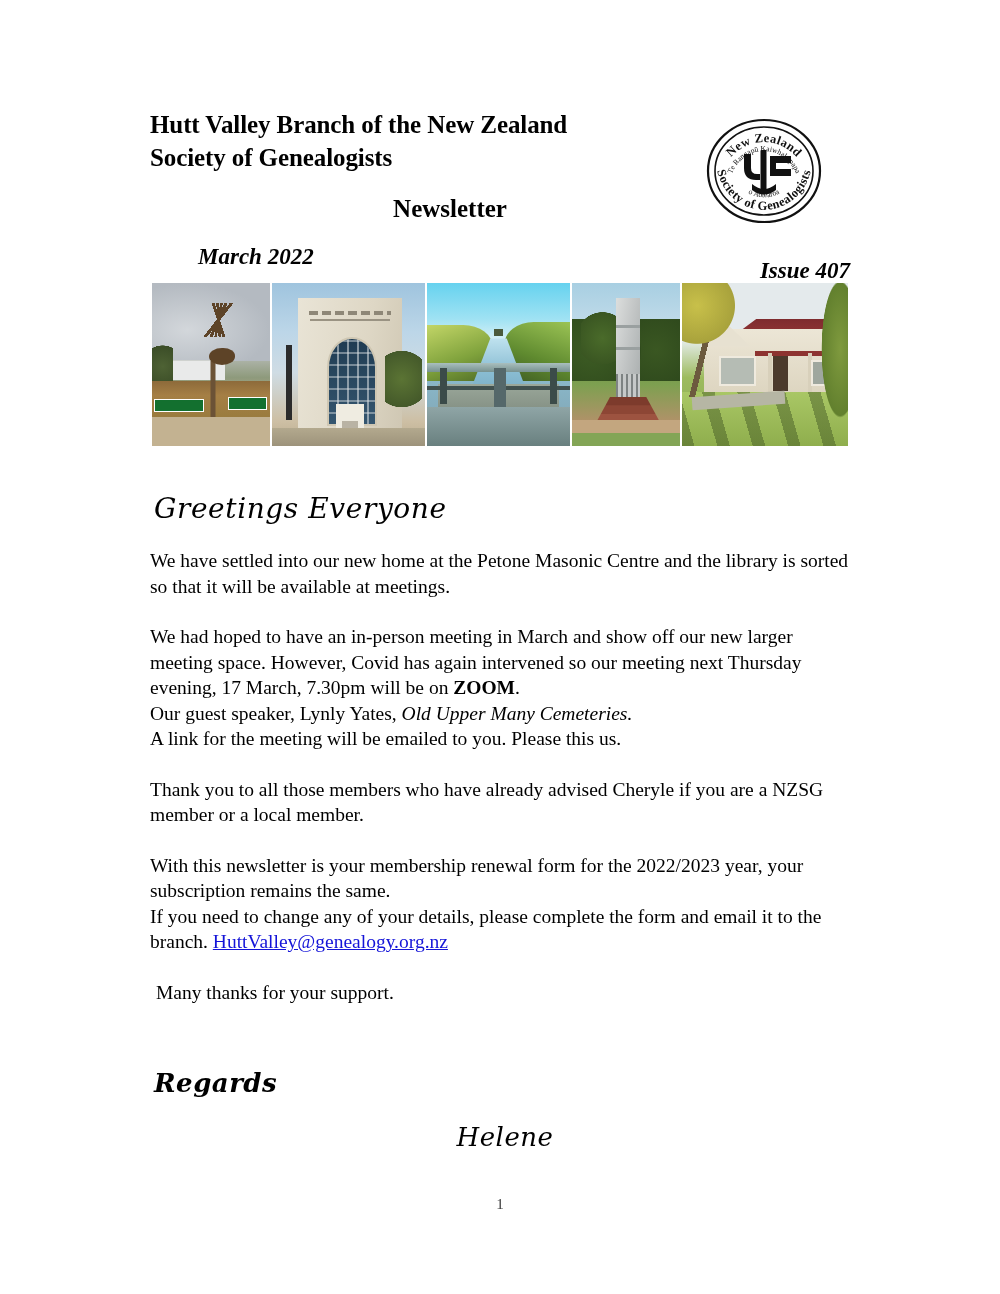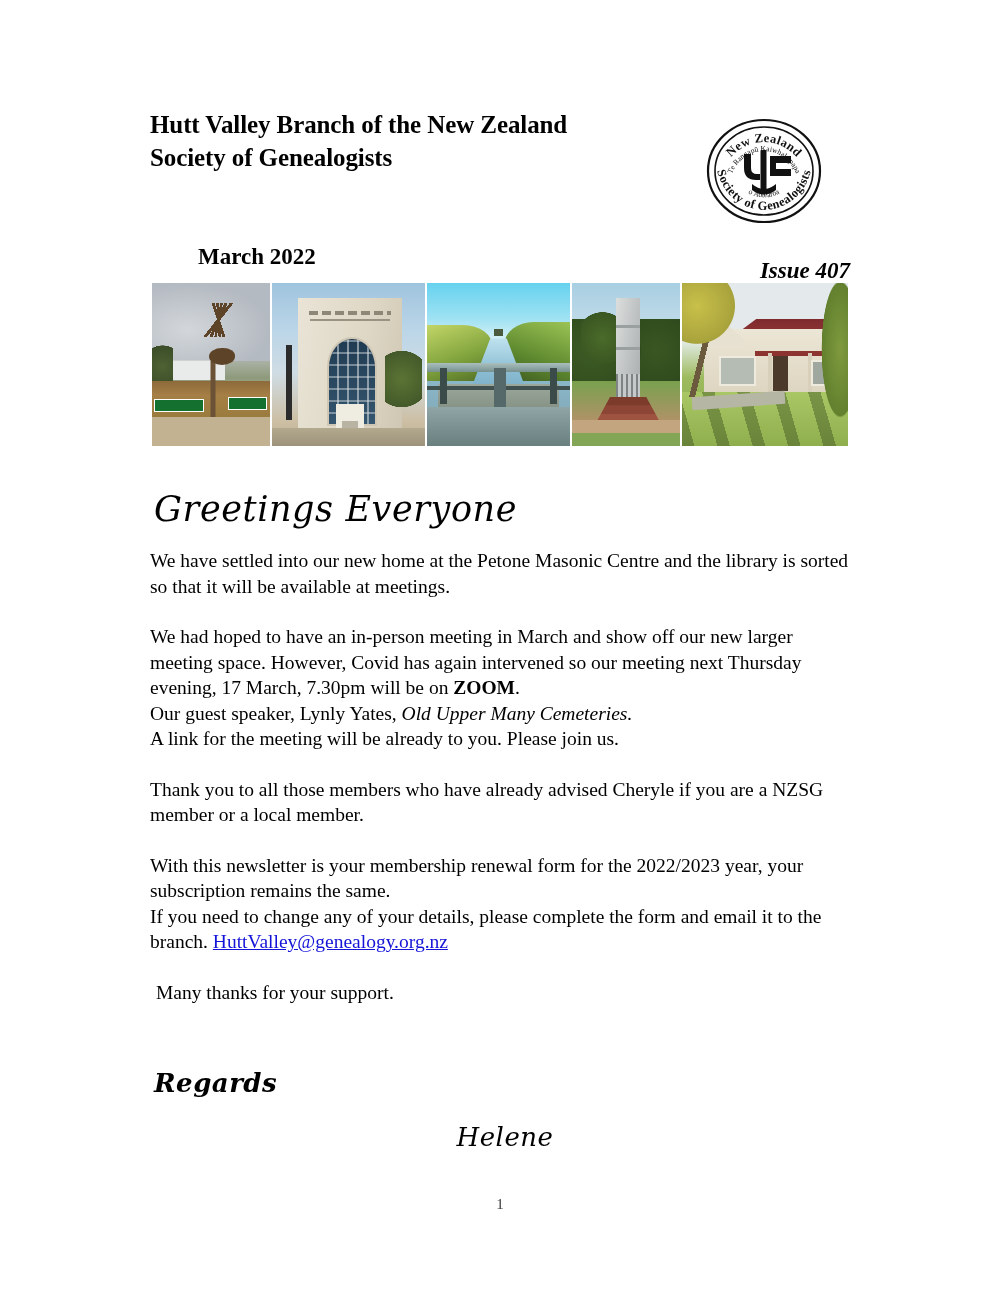--- a/index.html
+++ b/index.html
@@ -60,20 +60,21 @@
     left: 0;
     top: 135px;
     width: 700px;
     height: 30px;
   }
   .issue-date {
     position: absolute;
     left: 48px;
     top: 0;
     font-weight: bold;
+    font-style: italic;
     font-size: 23px;
     line-height: 28px;
   }
   .issue-number {
     position: absolute;
     right: 0;
     top: 14px;
     font-weight: bold;
     font-style: italic;
     font-size: 23px;
@@ -355,21 +356,21 @@
   
   .content {
     position: absolute;
     left: 150px;
     top: 492px;
     width: 706px;
   }
   .greeting {
     font-family: "DejaVu Serif", serif;
     font-style: italic;
-    font-size: 35px;
+    font-size: 28px;
     line-height: 34px;
     letter-spacing: 0.6px;
     margin: 0 0 22px 4px;
   }
   .para {
     font-family: "Liberation Serif", serif;
     font-size: 19.5px;
     line-height: 25.5px;
     margin: 0 0 25px 0;
   }
@@ -413,20 +414,21 @@
 <body>
 
 <div class="page">
 
   <div class="masthead">
     <div class="org-title">
       <span>Hutt Valley Branch of the New Zealand</span>
       <span class="line2">Society of Genealogists</span>
     </div>
 
+    <div class="newsletter-word">Newsletter</div>
 
     <div class="issue-row">
       <div class="issue-date">March 2022</div>
       <div class="issue-number">Issue 407</div>
     </div>
   </div>
 
   <div class="logo">
     <svg viewBox="0 0 128 118" xmlns="http://www.w3.org/2000/svg" aria-hidden="true">
       <defs>
@@ -537,21 +539,21 @@
     <p class="para">We have settled into our new home at the Petone Masonic Centre and the library is sorted so that it will be available at meetings.</p>
 
     <p class="para tight">
       <span>We had hoped to have an in-person meeting in March and show off our new larger meeting space. However, Covid has again intervened so our meeting next Thursday evening, 17 March, 7.30pm will be on </span><b>ZOOM</b><span>.</span>
     </p>
 
     <p class="para tight">
       <span>Our guest speaker, Lynly Yates, </span><i>Old Upper Many Cemeteries.</i>
     </p>
 
-    <p class="para">A link for the meeting will be already to you. Please join us.</p>
+    <p class="para">A link for the meeting will be emailed to you. Please this us.</p>
 
     <p class="para">Thank you to all those members who have already advised Cheryle if you are a NZSG member or a local member.</p>
 
     <p class="para tight">With this newsletter is your membership renewal form for the 2022/2023 year, your subscription remains the same.</p>
 
     <p class="para">
       <span>If you need to change any of your details, please complete the form and email it to the branch. </span><a class="email-link" href="#">HuttValley@genealogy.org.nz</a>
     </p>
 
     <p class="closing">Many thanks for your support.</p>

